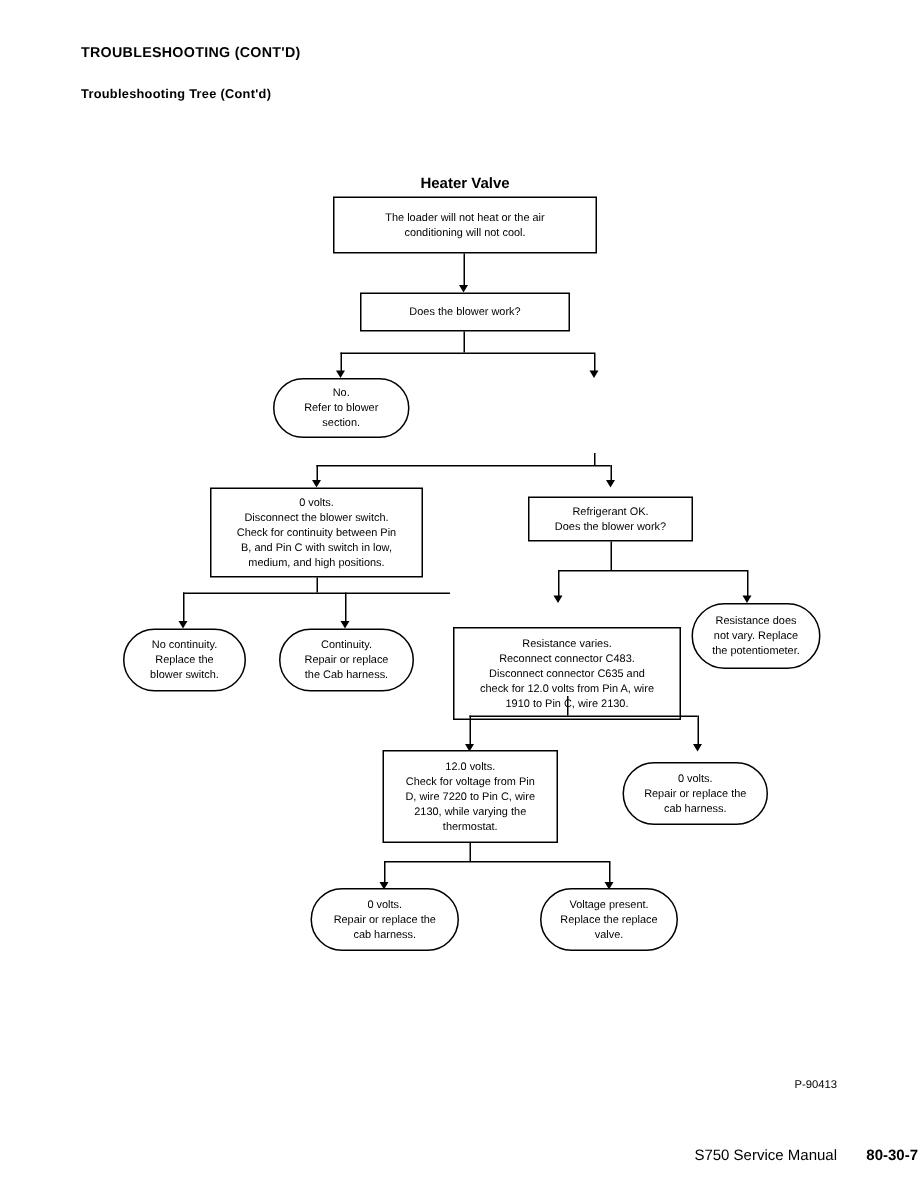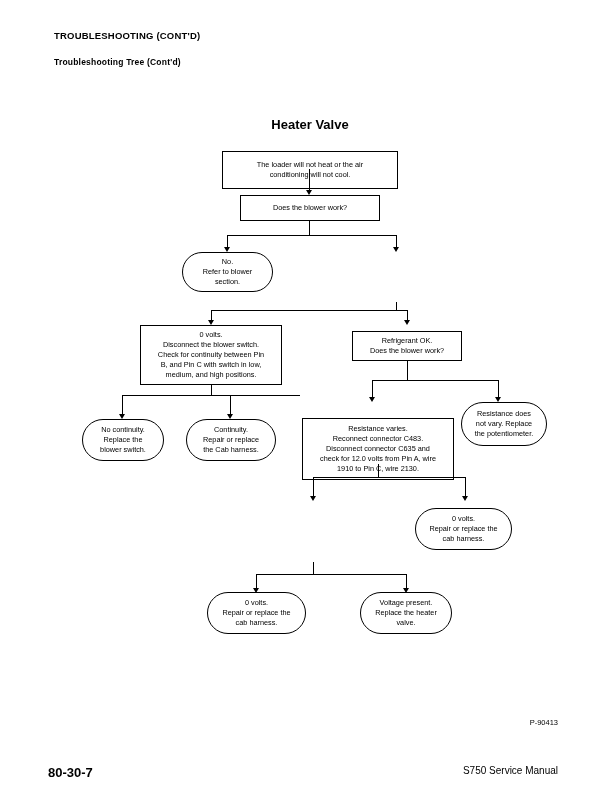--- a/index.html
+++ b/index.html
@@ -31,21 +31,21 @@
   .hdr-sub {
     position: absolute;
     left: 54px;
     top: 57px;
     font-size: 8.5px;
     font-weight: bold;
     letter-spacing: 0.2px;
   }
   .diagram-title {
     position: absolute;
-    font-size: 13px;
+    font-size: 10px;
     font-weight: bold;
     text-align: center;
     left: 255px;
     top: 117px;
     width: 110px;
   }
   .node {
     position: absolute;
     box-sizing: border-box;
     border: 1px solid #000000;
@@ -80,22 +80,22 @@
     position: absolute;
     right: 54px;
     top: 718px;
     font-size: 7.5px;
   }
   .foot-center {
     position: absolute;
     left: 0;
     right: 0;
     top: 765px;
-    text-align: left;
-    font-size: 13px;
+    text-align: right;
+    font-size: 10px;
     font-weight: bold;
     padding-left: 48px;
   }
   .foot-right {
     position: absolute;
     right: 54px;
     top: 765px;
     font-size: 10px;
     font-weight: normal;
     margin-left: 16px;
@@ -104,21 +104,21 @@
 </head>
 <body>
 
 <div class="page">
 
   <div class="hdr-title">TROUBLESHOOTING (CONT'D)</div>
   <div class="hdr-sub">Troubleshooting Tree (Cont'd)</div>
 
   <div class="diagram-title">Heater Valve</div>
 
-  <div class="node" style="left:222px; top:131px; width:176px; height:38px;margin-top:20px;">The loader will not heat or the air
+  <div class="node" style="left:222px; top:131px; width:176px; height:38px;">The loader will not heat or the air
 conditioning will not cool.</div>
 
   <div class="line v" style="left:309px; top:169px; height:22px;"></div>
   <div class="arrow" style="left:306px; top:190px;"></div>
 
   <div class="node" style="left:240px; top:195px; width:140px; height:26px;">Does the blower work?</div>
 
   <div class="line v" style="left:309px; top:221px; height:14px;"></div>
   <div class="line h" style="left:227px; top:235px; width:169px;"></div>
   <div class="line v" style="left:227px; top:235px; height:13px;"></div>
@@ -179,37 +179,42 @@
 not vary. Replace
 the potentiometer.</div>
 
   <div class="line v" style="left:378px; top:464px; height:13px;"></div>
   <div class="line h" style="left:313px; top:477px; width:152px;"></div>
   <div class="line v" style="left:313px; top:477px; height:20px;"></div>
   <div class="line v" style="left:465px; top:477px; height:20px;"></div>
   <div class="arrow" style="left:310px; top:496px;"></div>
   <div class="arrow" style="left:462px; top:496px;"></div>
 
+  <div class="node" style="left:255px; top:500px; width:117px; height:62px;">12.0 volts.
+Check for voltage from Pin
+D, wire 7220 to Pin C, wire
+2130, while varying the
+thermostat.</div>
 
   <div class="node rounded" style="left:415px; top:508px; width:97px; height:42px;">0 volts.
 Repair or replace the
 cab harness.</div>
 
   <div class="line v" style="left:313px; top:562px; height:12px;"></div>
   <div class="line h" style="left:256px; top:574px; width:150px;"></div>
   <div class="line v" style="left:256px; top:574px; height:15px;"></div>
   <div class="line v" style="left:406px; top:574px; height:15px;"></div>
   <div class="arrow" style="left:253px; top:588px;"></div>
   <div class="arrow" style="left:403px; top:588px;"></div>
 
   <div class="node rounded" style="left:207px; top:592px; width:99px; height:42px;">0 volts.
 Repair or replace the
 cab harness.</div>
 
   <div class="node rounded" style="left:360px; top:592px; width:92px; height:42px;">Voltage present.
-Replace the heater
+Replace the replace
 valve.</div>
 
   <div class="fig-id">P-90413</div>
   <div class="foot-center">80-30-7</div>
   <div class="foot-right">S750 Service Manual</div>
 
 </div>
 
 </body></html>

